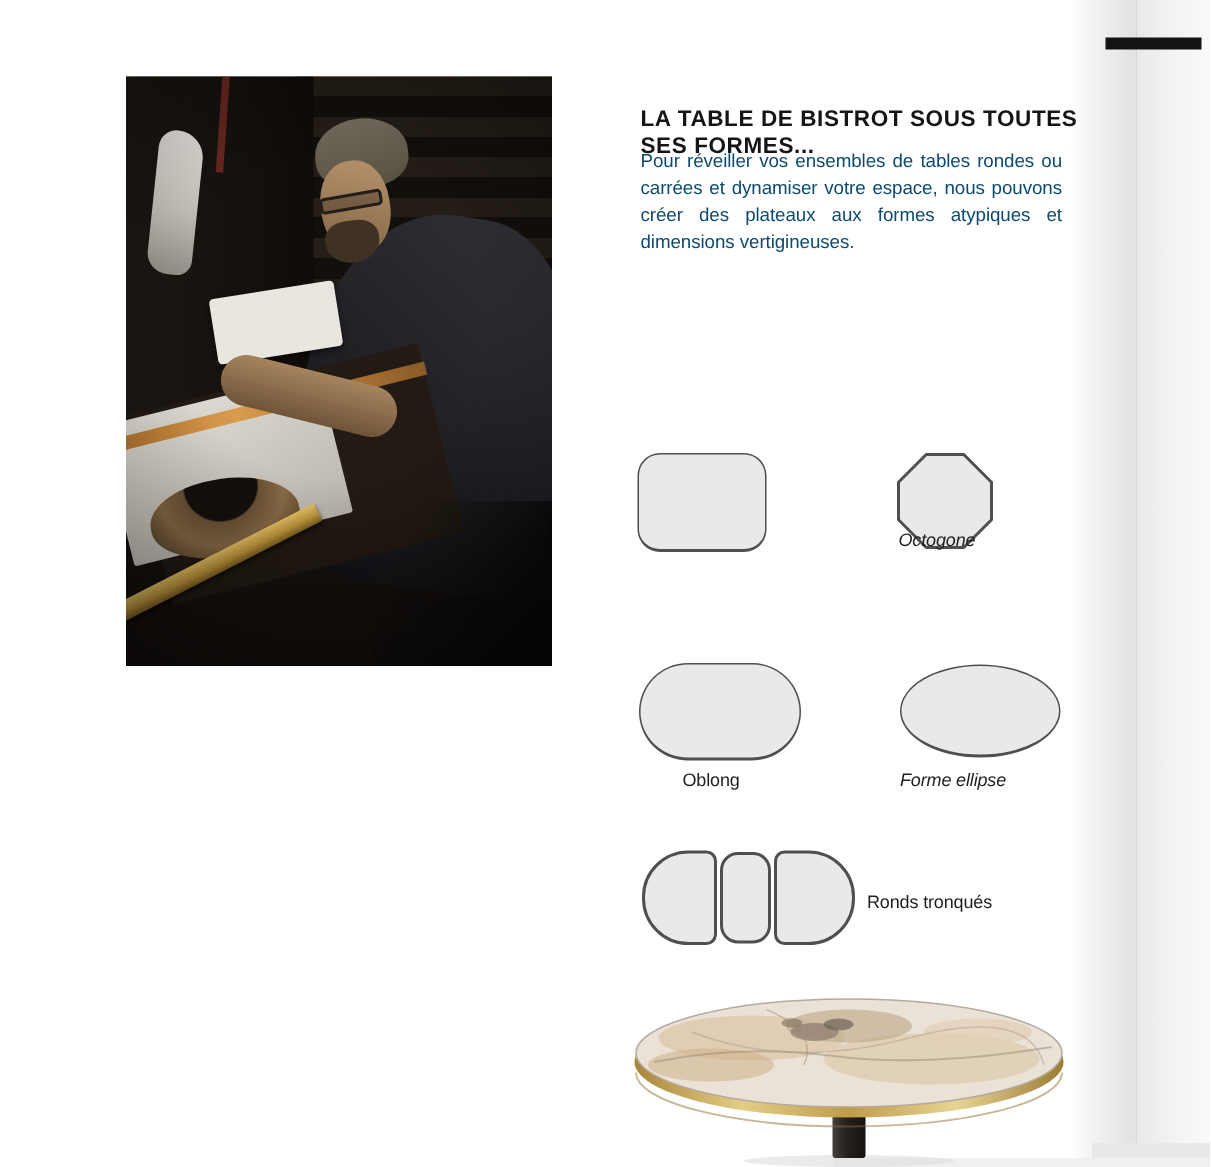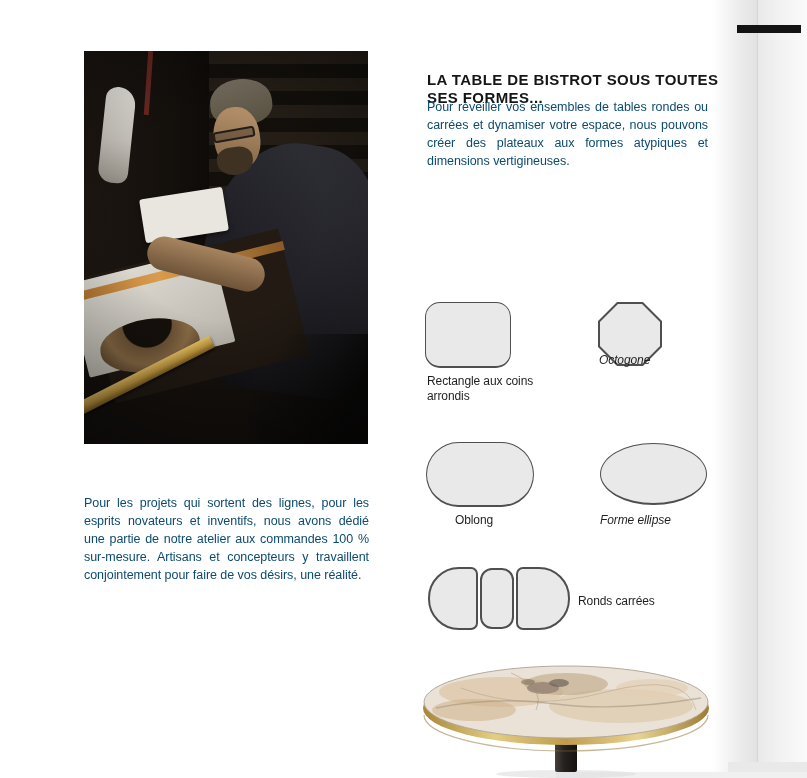--- a/index.html
+++ b/index.html
@@ -121,43 +121,41 @@
     <div class="ph ph-sheet2"></div>
     <div class="ph ph-wood-edge"></div>
     <div class="ph ph-sheet1"></div>
     <div class="ph ph-arm"></div>
     <div class="ph ph-metal"></div>
     <div class="ph ph-ruler"></div>
     <div class="ph ph-dark-br"></div>
     <div class="ph ph-vignette"></div>
   </div>
 
-  <p class="para left-body">Pour les projets qui sortent des lignes, pour les esprits novateurs et inventifs, nous avons dédié une partie de notre atelier aux commandes 100 % sur-mesure. Artisans et concepteurs y travaillent conjointement pour faire de vos désirs, une réalité.</p>
 
   <h1 class="heading">LA TABLE DE BISTROT SOUS TOUTES SES FORMES...</h1>
   <p class="para intro">Pour réveiller vos ensembles de tables rondes ou carrées et dynamiser votre espace, nous pouvons créer des plateaux aux formes atypiques et dimensions vertigineuses.</p>
 
   <div class="shp shp-rrect"></div>
-  <div class="shape-label" style="left:427px;top:374px;width:122px;">Rectangle aux coins arrondis</div>
 
   <svg class="shp-octagon" viewBox="0 0 64 64">
     <polygon points="19.5,1 44.5,1 63,19.5 63,44.5 44.5,63 19.5,63 1,44.5 1,19.5" fill="#e9e9e9" stroke="#4f4f4f" stroke-width="2" stroke-linejoin="round"></polygon>
   </svg>
   <div class="shape-label" style="left:599px;top:353px;font-style:italic;">Octogone</div>
 
   <div class="shp shp-oblong"></div>
   <div class="shape-label" style="left:427px;top:513px;margin-left:28px;">Oblong</div>
 
   <div class="shp shp-ellipse"></div>
   <div class="shape-label" style="left:600px;top:513px;font-style:italic;">Forme ellipse</div>
 
   <div class="shp shp-tr-left"></div>
   <div class="shp shp-tr-mid"></div>
   <div class="shp shp-tr-right"></div>
-  <div class="shape-label" style="left:578px;top:594px;">Ronds carrées</div>
+  <div class="shape-label" style="left:578px;top:594px;">Ronds tronqués</div>
 
   <svg class="table-photo" viewBox="0 0 300 120">
     <defs>
       <linearGradient id="gold" x1="0" y1="0" x2="1" y2="0">
         <stop offset="0" stop-color="#a8863a"></stop>
         <stop offset="0.25" stop-color="#e3cd85"></stop>
         <stop offset="0.5" stop-color="#bf9c4a"></stop>
         <stop offset="0.75" stop-color="#e8d493"></stop>
         <stop offset="1" stop-color="#9d7c33"></stop>
       </linearGradient>

